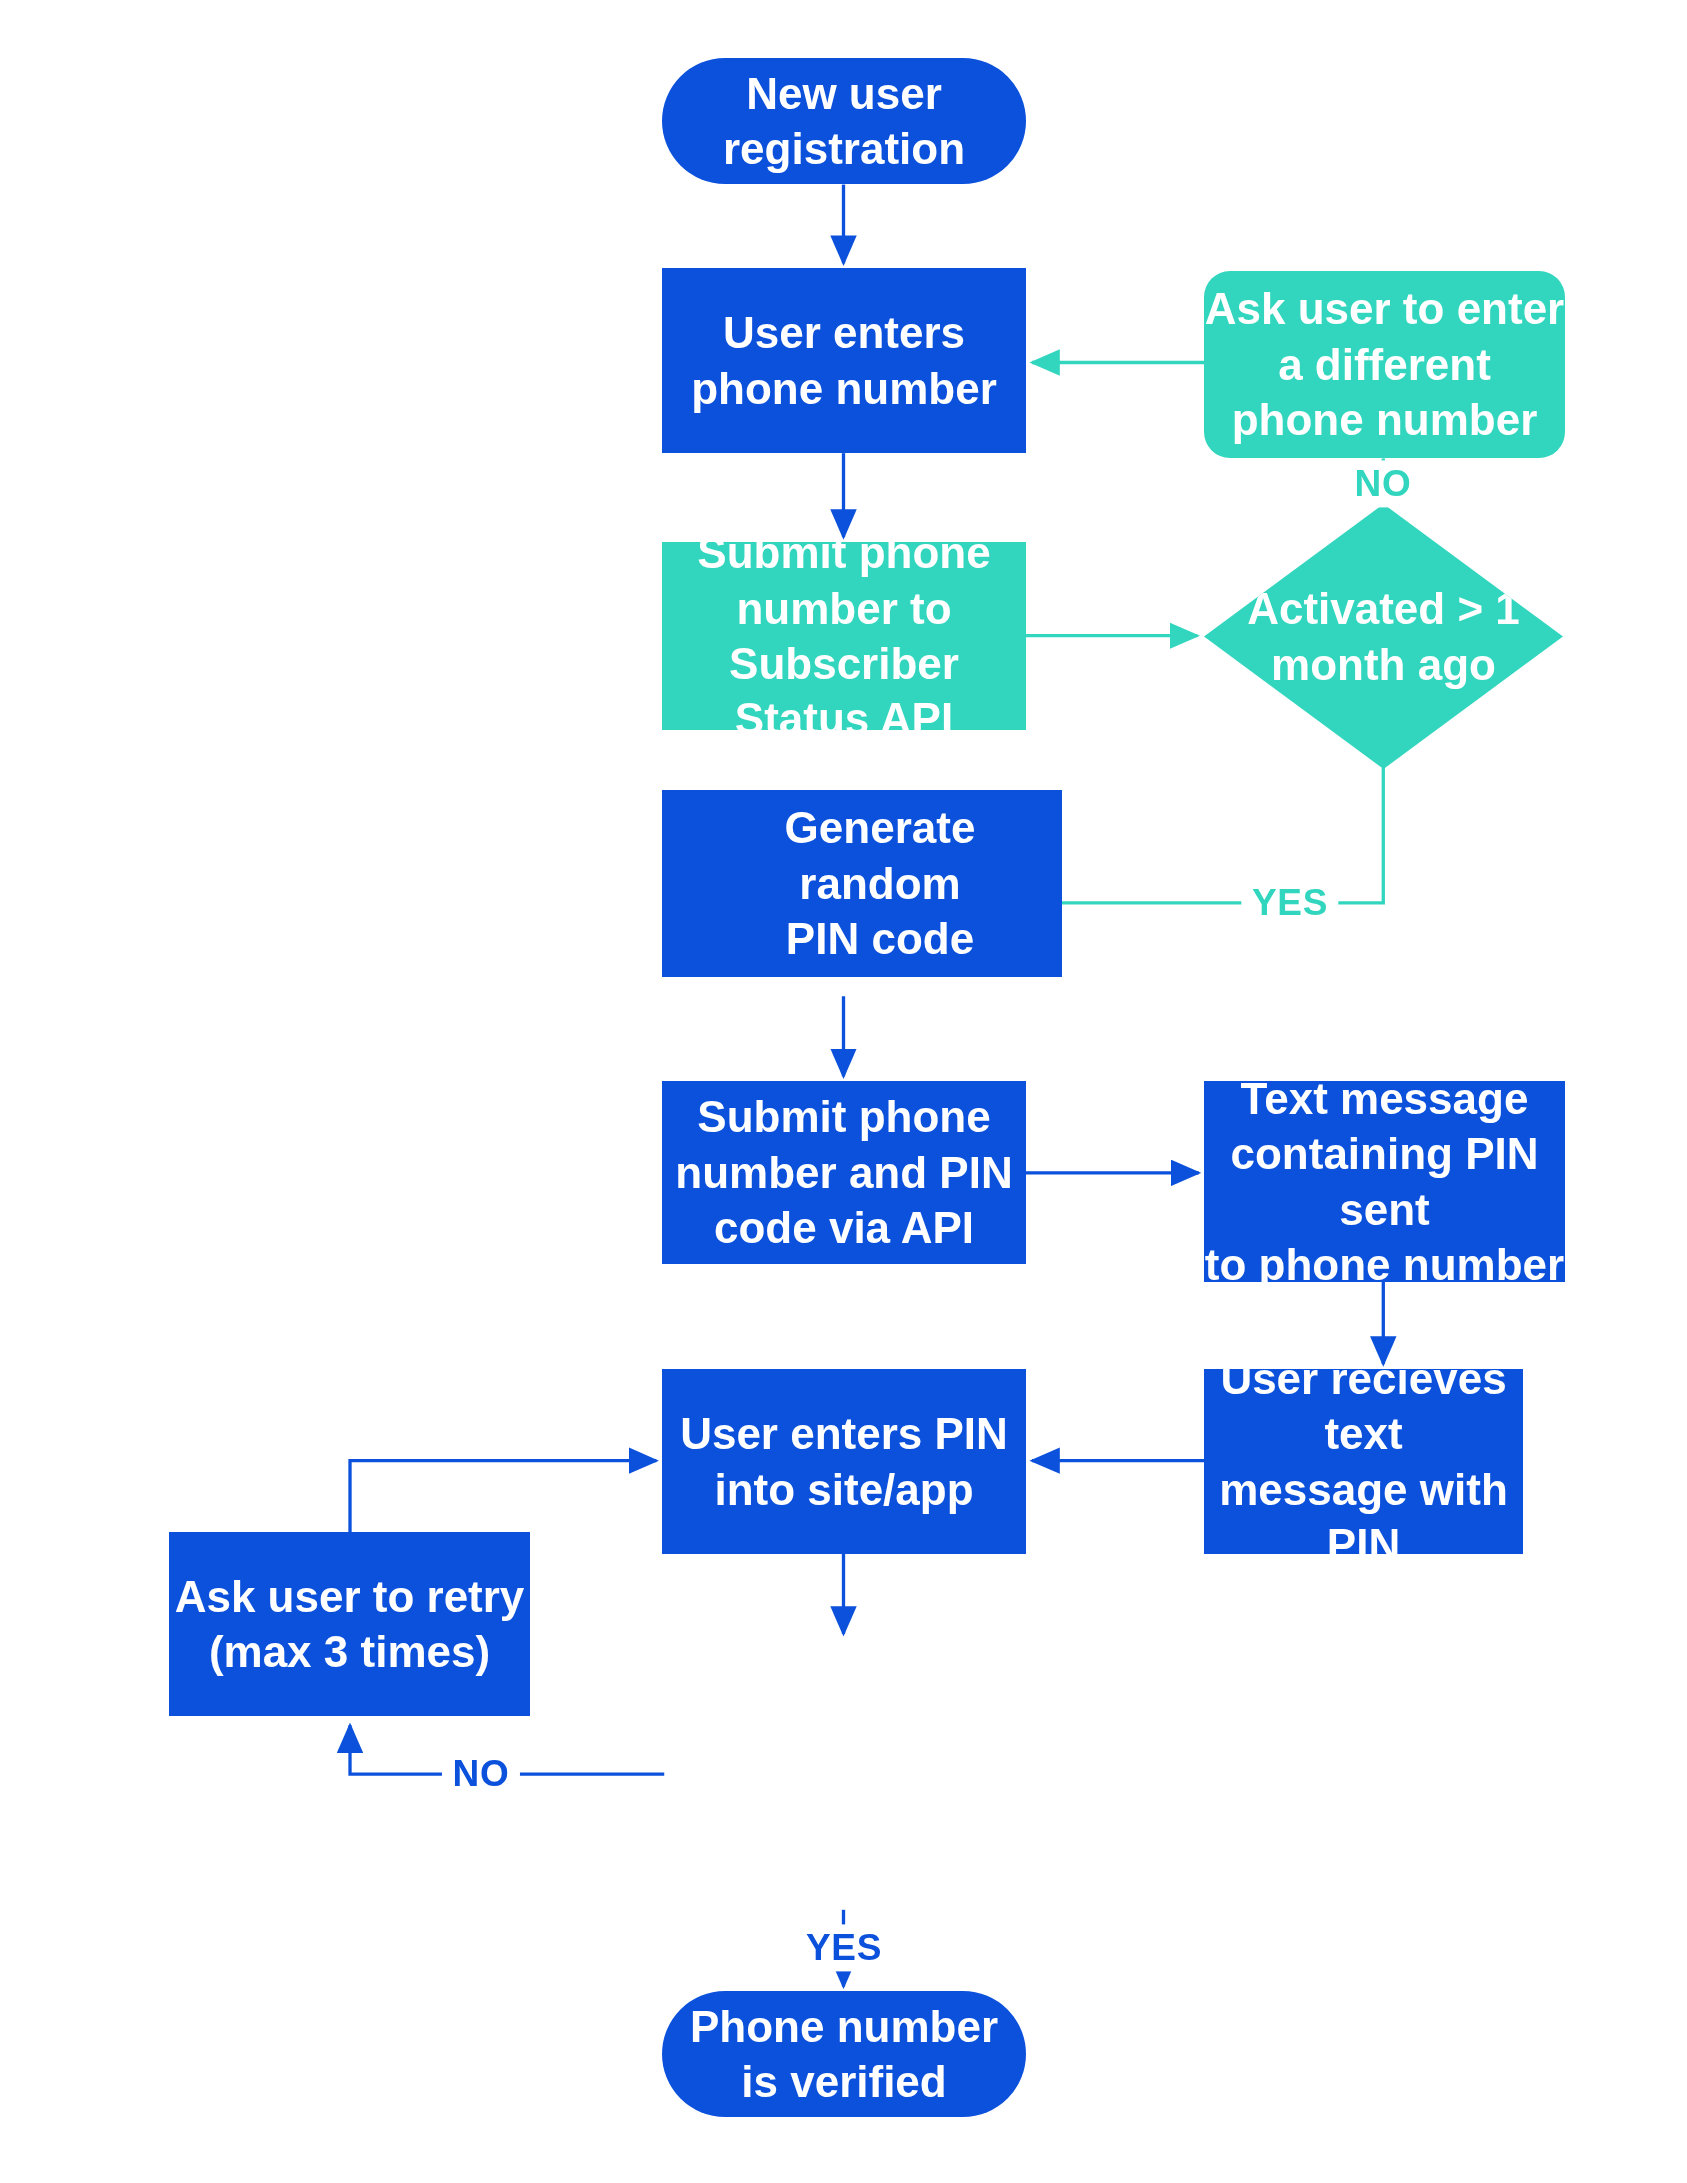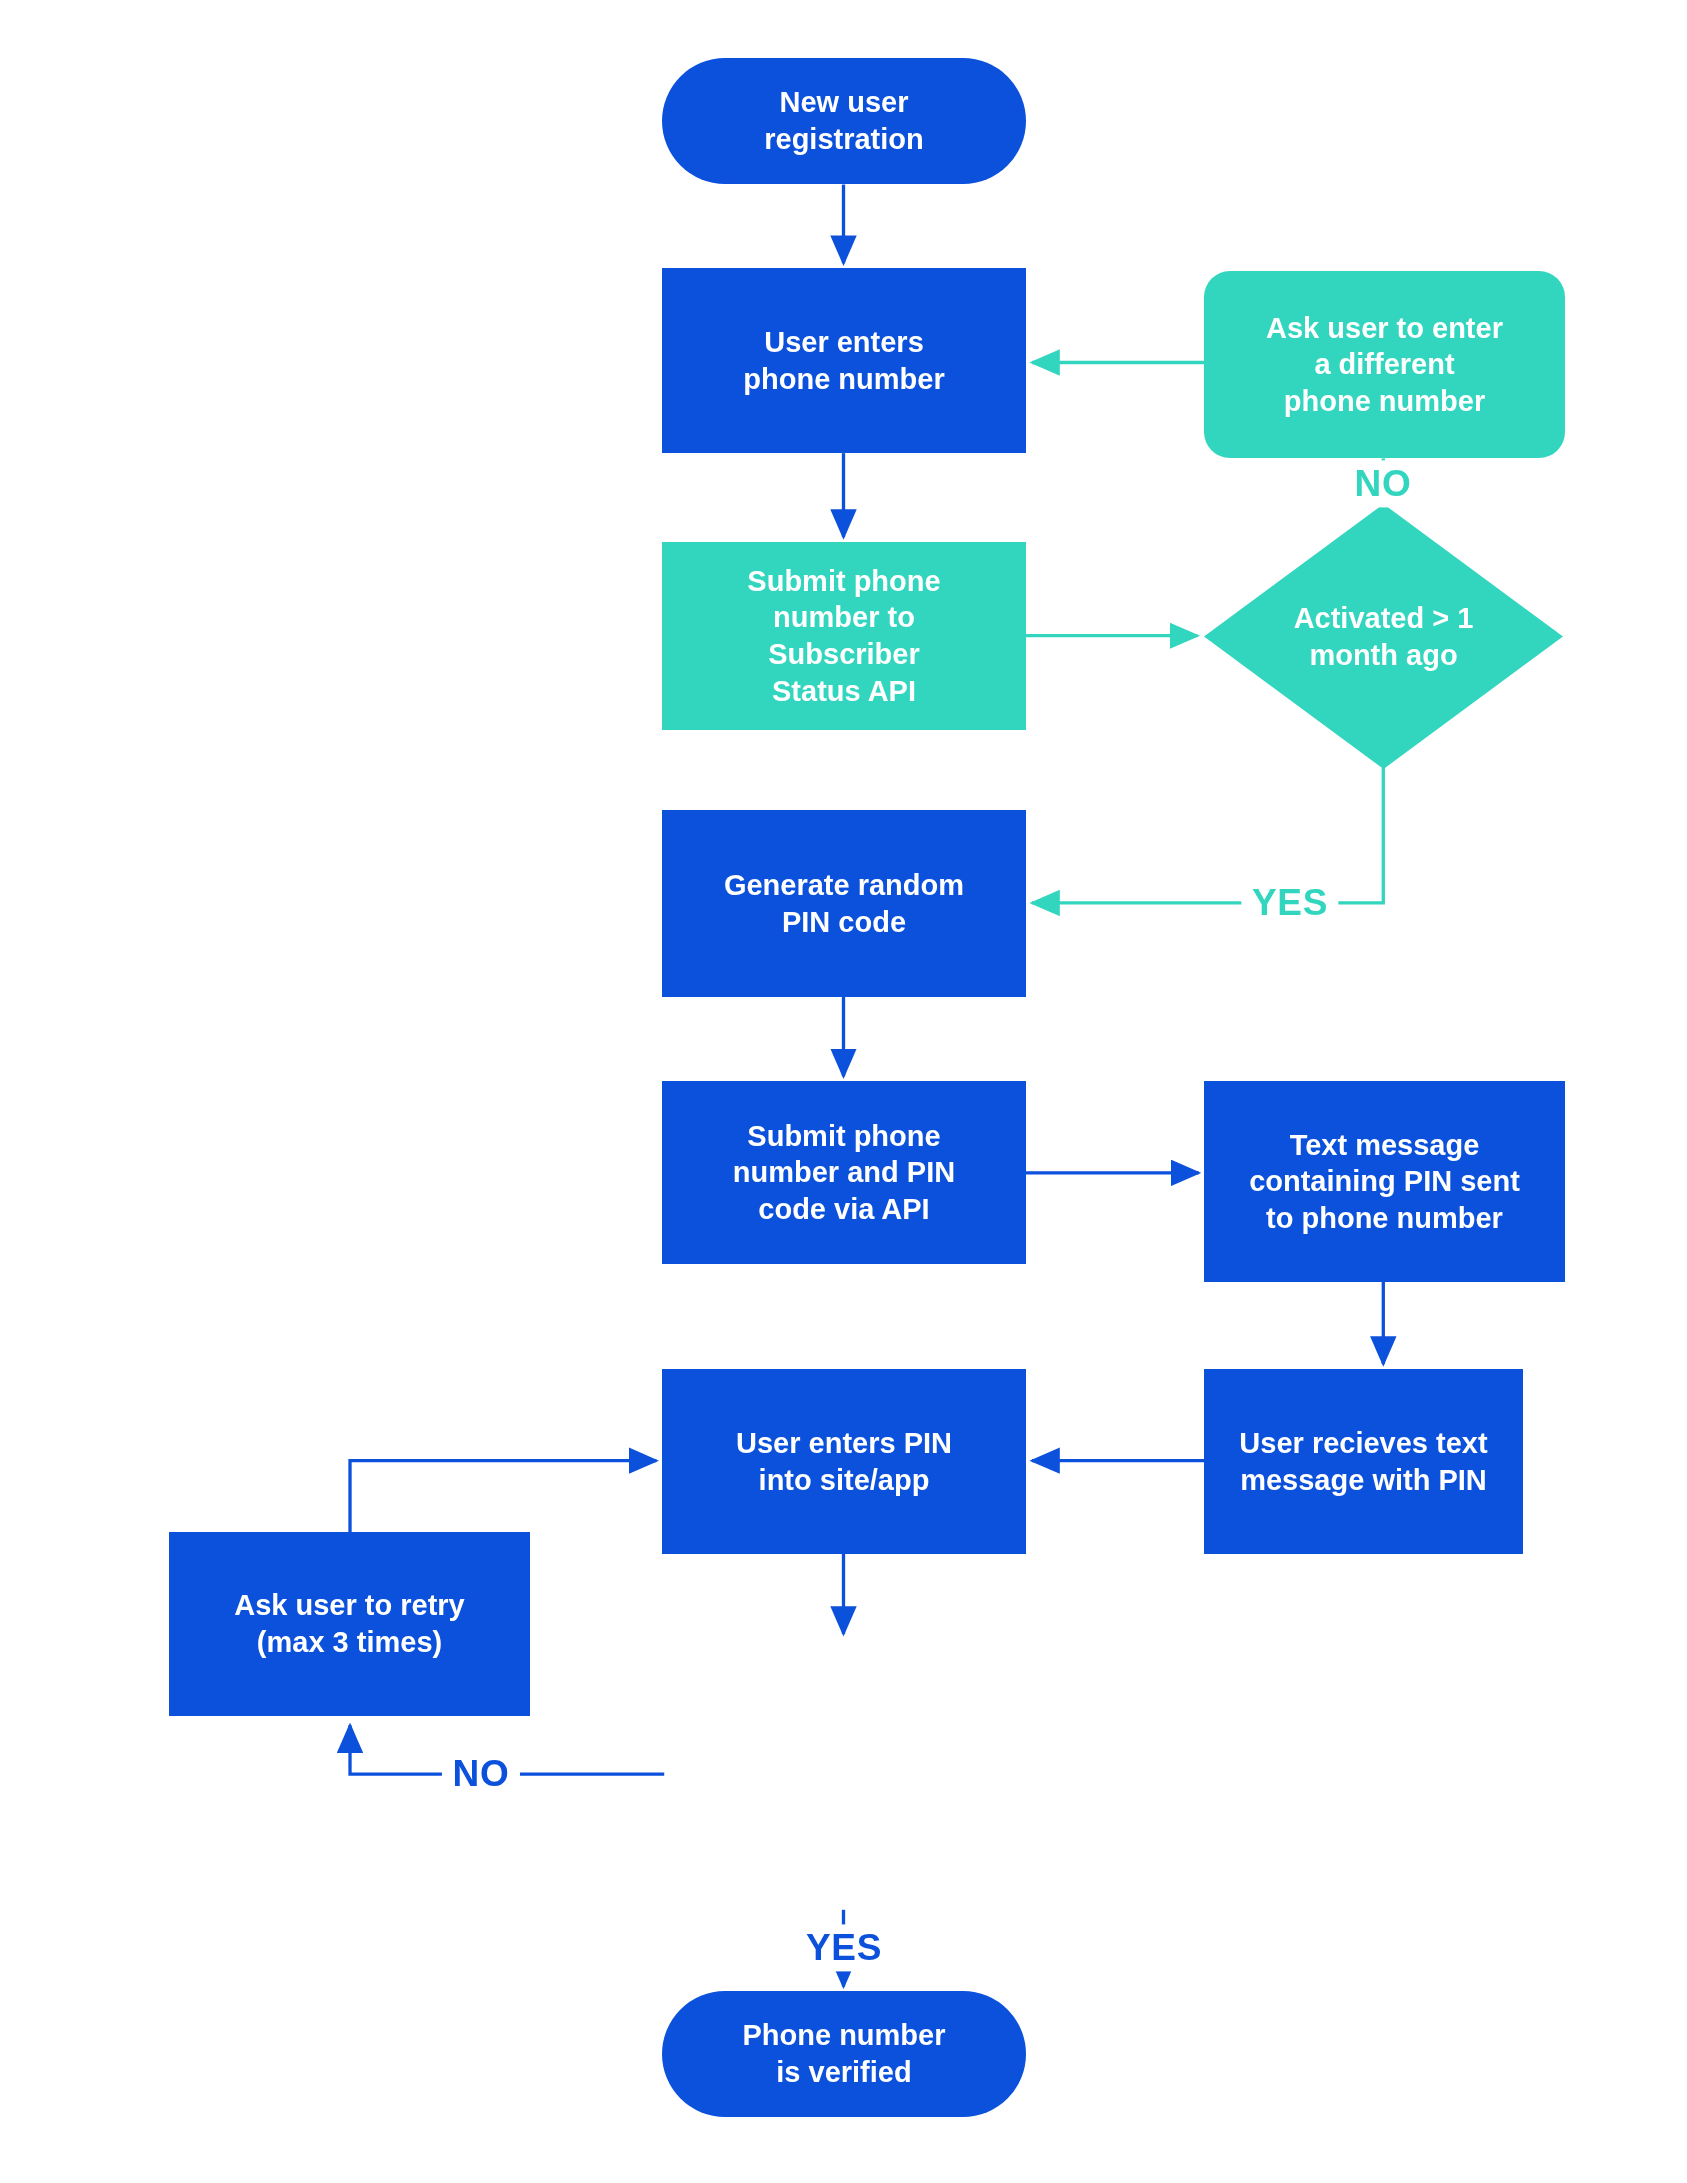--- a/index.html
+++ b/index.html
@@ -8,21 +8,21 @@
     width:1687px;height:2183px;
     background:#ffffff;
     font-family:"Liberation Sans",sans-serif;
     overflow:hidden;
   }
   .wires{position:absolute;left:0;top:0;z-index:1;}
   .node{
     position:absolute;z-index:2;
     display:flex;align-items:center;justify-content:center;
     text-align:center;color:#ffffff;
-    font-weight:bold;font-size:29px;line-height:1.26;
+    font-weight:bold;font-size:44px;line-height:1.26;
     white-space:pre-line;
   }
   .fill-blue{background:#0b51dc;}
   .fill-teal{background:#32d6be;}
   .terminator{border-radius:66px;}
   .decision{clip-path:polygon(50% 0,100% 50%,50% 100%,0 50%);}
   .edge-label{
     position:absolute;z-index:3;
     transform:translate(-50%,-50%);
     background:#ffffff;
@@ -75,21 +75,21 @@
 phone number</div>
 
   <div class="node fill-teal" style="left:662px;top:542px;width:364px;height:188px;">Submit phone
 number to
 Subscriber
 Status API</div>
 
   <div class="node decision fill-teal" style="left:1204px;top:504px;width:359px;height:265px;text-align:center;">Activated &gt; 1
 month ago</div>
 
-  <div class="node fill-blue" style="left:662px;top:810px;width:364px;height:187px;">Generate random
+  <div class="node fill-blue" style="left:662px;top:790px;width:364px;height:187px;padding-left:36px;">Generate random
 PIN code</div>
 
   <div class="node fill-blue" style="left:662px;top:1081px;width:364px;height:183px;">Submit phone
 number and PIN
 code via API</div>
 
   <div class="node fill-blue" style="left:1204px;top:1081px;width:361px;height:201px;">Text message
 containing PIN sent
 to phone number</div>
 

